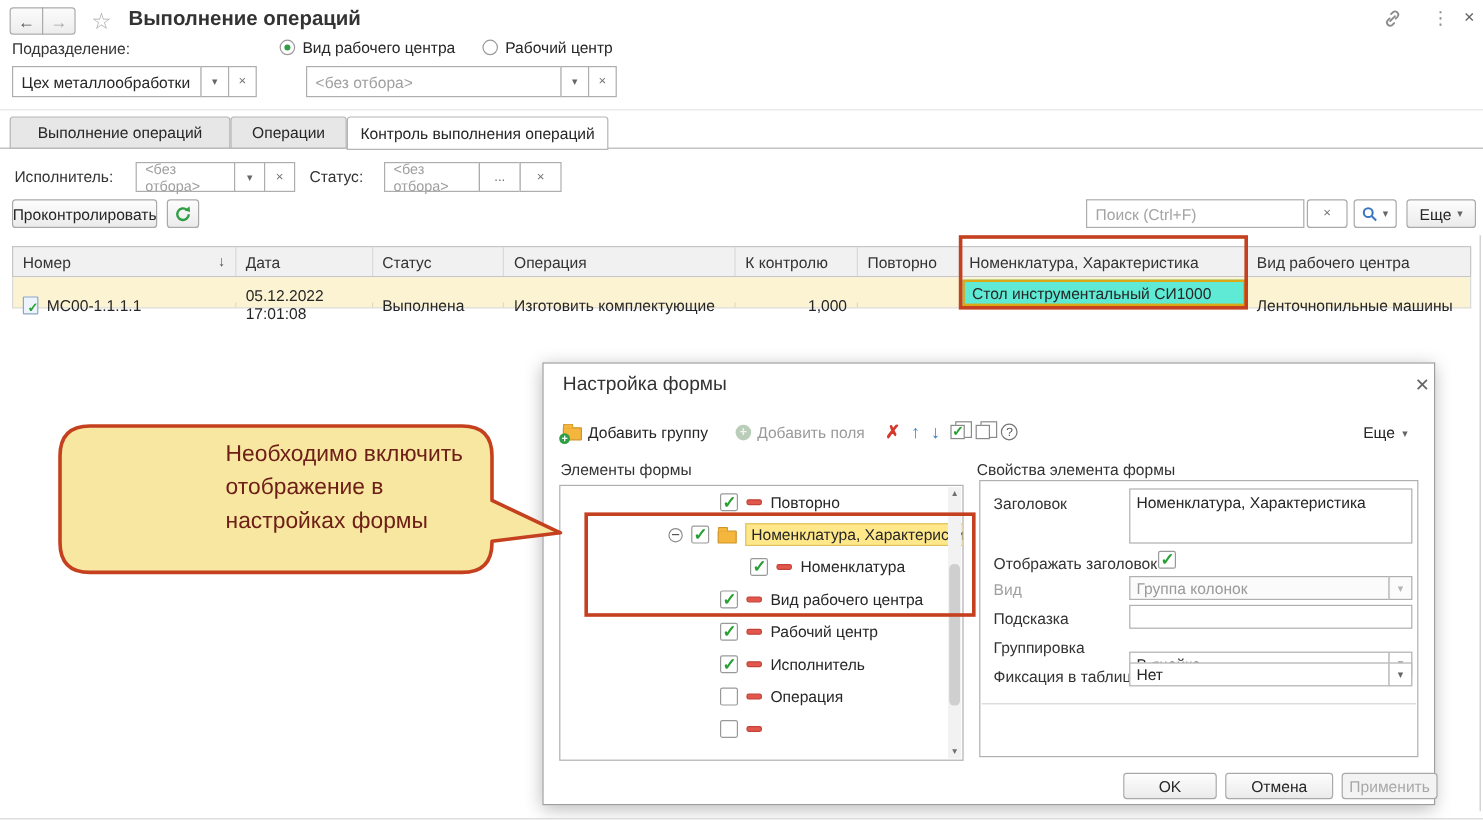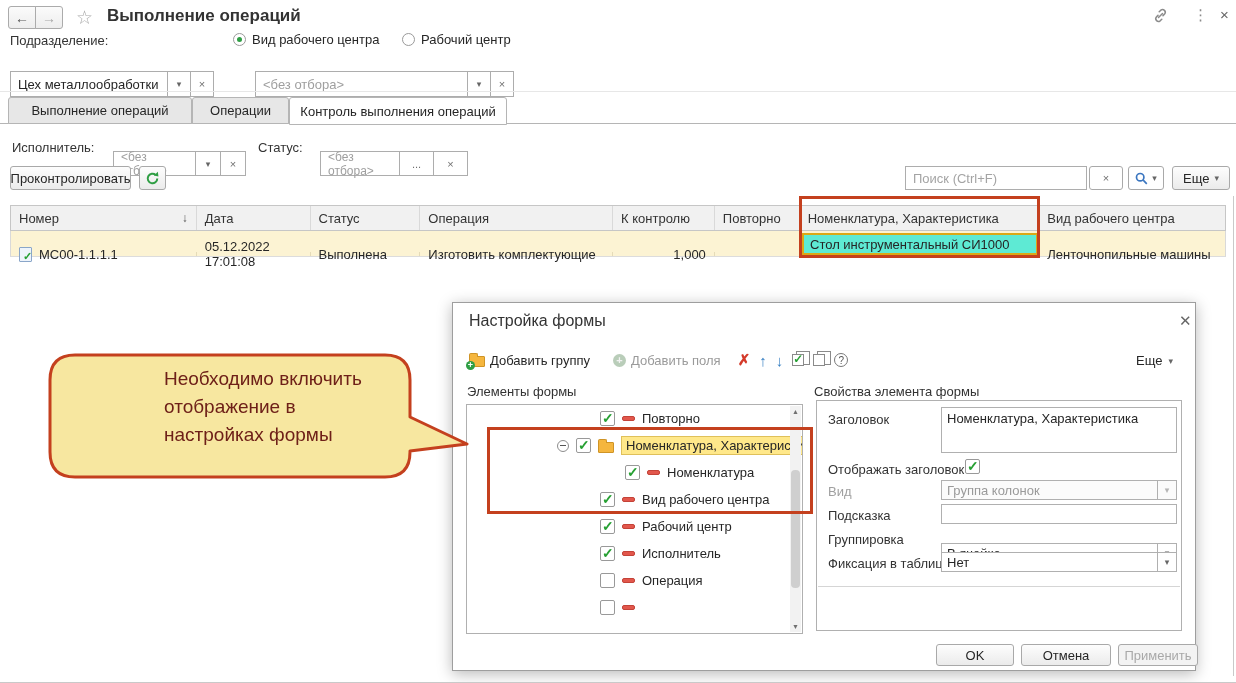--- a/index.html
+++ b/index.html
@@ -16,21 +16,21 @@
   .navbtn.first { border-radius:3px 0 0 3px; }
   .navbtn.last  { border-radius:0 3px 3px 0; margin-left:-1px; }
   .star { left:76px; top:6px; font-size:19px; color:#a9a9a9; }
   .wtitle { left:107px; top:6px; font-size:17px; font-weight:bold; color:#333; }
   .topicon { top:8px; color:#8b8b8b; font-size:14px; }
 
   
   .lbl { color:#333; }
   .radio { width:13px; height:13px; border:1px solid #9a9a9a; border-radius:50%; background:#fff; position:relative; display:inline-block; }
   .radio.is-checked::after { content:""; position:absolute; left:3px; top:3px; width:5px; height:5px; border-radius:50%; background:#2f9e44; }
-  .combo { display:flex; height:26px;margin-top:16px; }
+  .combo { display:flex; height:26px; }
   .seg { border:1px solid #adadad; background:#fff; display:flex; align-items:center; }
   .seg + .seg { margin-left:-1px; }
   .c-txt { padding:0 7px; }
   .c-btn { justify-content:center; color:#707070; }
   .arr9 { font-size:9px; color:#666; }
   .ph { color:#9f9f9f; }
   .hr1 { left:0; top:91px; width:1236px; height:1px; background:#e7e7e7; }
 
   
   .tabline { left:0; top:123px; width:1236px; height:1px; background:#b5b5b5; }
@@ -109,21 +109,21 @@
   .pcombo .val { flex:1; border:1px solid #b0b0b0; background:#fff; padding:0 5px; display:flex; align-items:center; }
   .pcombo .dd  { width:20px; border:1px solid #b0b0b0; margin-left:-1px; display:flex; align-items:center; justify-content:center; background:#fff; }
   .pcombo.disabled .val { color:#9a9a9a; background:#fbfbfb; }
   .pcombo.disabled .dd { color:#b5b5b5; background:#fbfbfb; }
   .psep { position:absolute; left:1px; top:185px; width:362px; height:1px; background:#d5d5d5; }
 
   .dbtn { position:absolute; top:341px; height:22px; }
 
   
   .callout { left:40px; top:349px; width:430px; height:135px; z-index:9; pointer-events:none; }
-  .callout-text { position:absolute; left:164px; top:365px; width:212px; font-size:19px; line-height:28px; color:#6e2018; z-index:10; pointer-events:none; }
+  .callout-text { position:absolute; left:188px; top:365px; width:212px; font-size:19px; line-height:28px; color:#6e2018; z-index:10; pointer-events:none; }
 </style>
 </head>
 <body>
 
 <div id="app">
 
   <div class="abs navgrp">
     <div class="navbtn first">
         <span style="color:#555;">←</span>
       </div>

